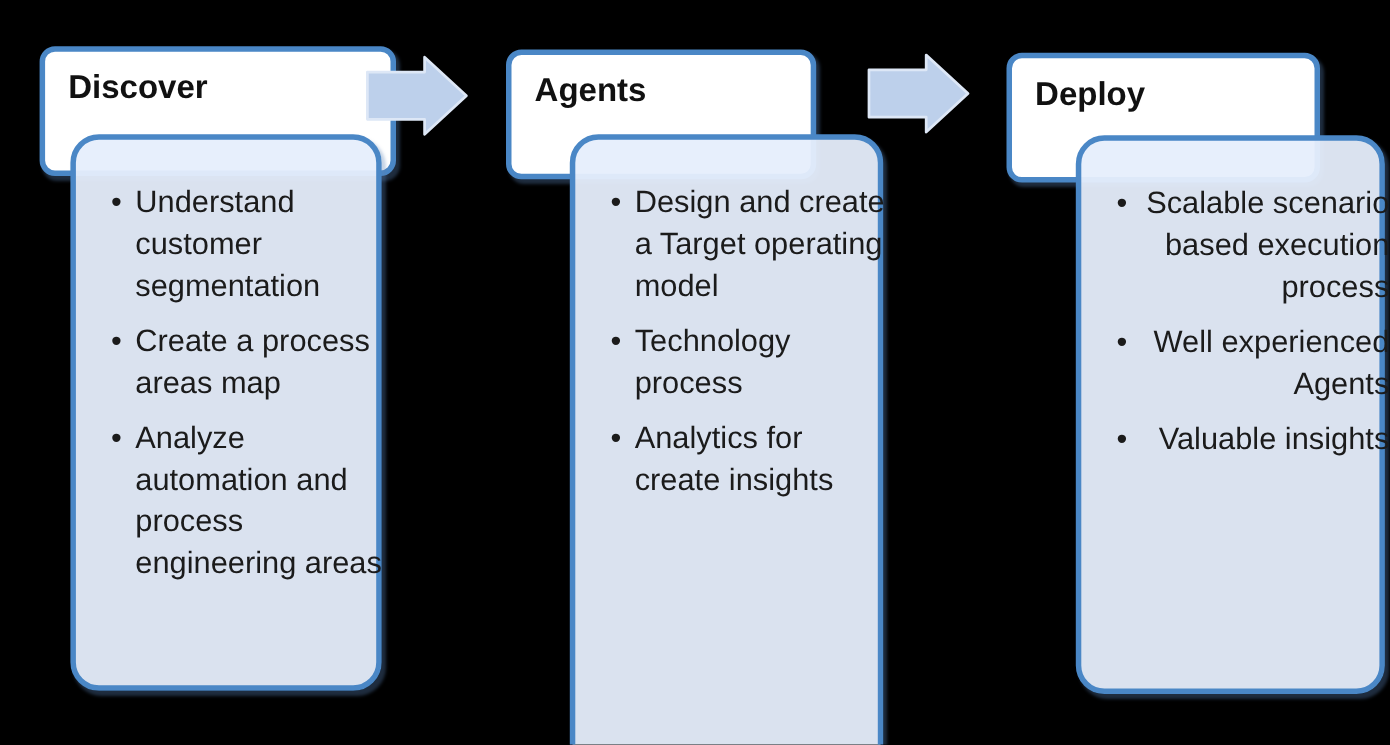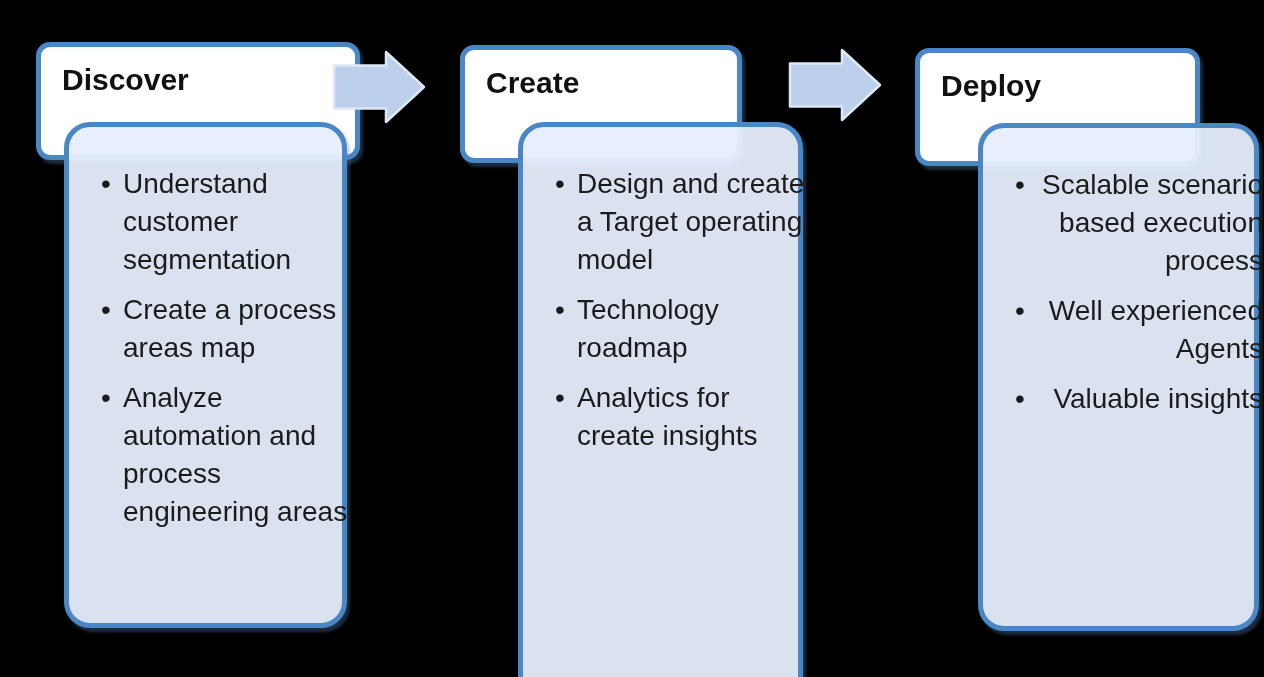--- a/index.html
+++ b/index.html
@@ -91,26 +91,26 @@
       <li>Create a process areas map</li>
       <li>Analyze automation and process engineering areas</li>
     </ul>
   </div>
 
   <svg class="arrow a1" width="94" height="74" viewBox="0 0 94 74">
     <polygon points="2,15.5 54,15.5 54,2 92,37 54,72 54,58.5 2,58.5" fill="var(--arrow-fill)" stroke="var(--arrow-outline)" stroke-width="2.5" stroke-linejoin="round"></polygon>
   </svg>
 
   <div class="stage-header h2">
-    <span class="title">Create</span>
+    <span class="title">Agents</span>
   </div>
   <div class="stage-body b2">
     <ul>
       <li>Design and create a Target operating model</li>
-      <li>Technology roadmap</li>
+      <li>Technology process</li>
       <li>Analytics for create insights</li>
     </ul>
   </div>
 
   <svg class="arrow a2" width="94" height="74" viewBox="0 0 94 74">
     <polygon points="2,15.5 54,15.5 54,2 92,37 54,72 54,58.5 2,58.5" fill="var(--arrow-fill)" stroke="var(--arrow-outline)" stroke-width="2.5" stroke-linejoin="round"></polygon>
   </svg>
 
   <div class="stage-header h3">
     <span class="title">Deploy</span>

